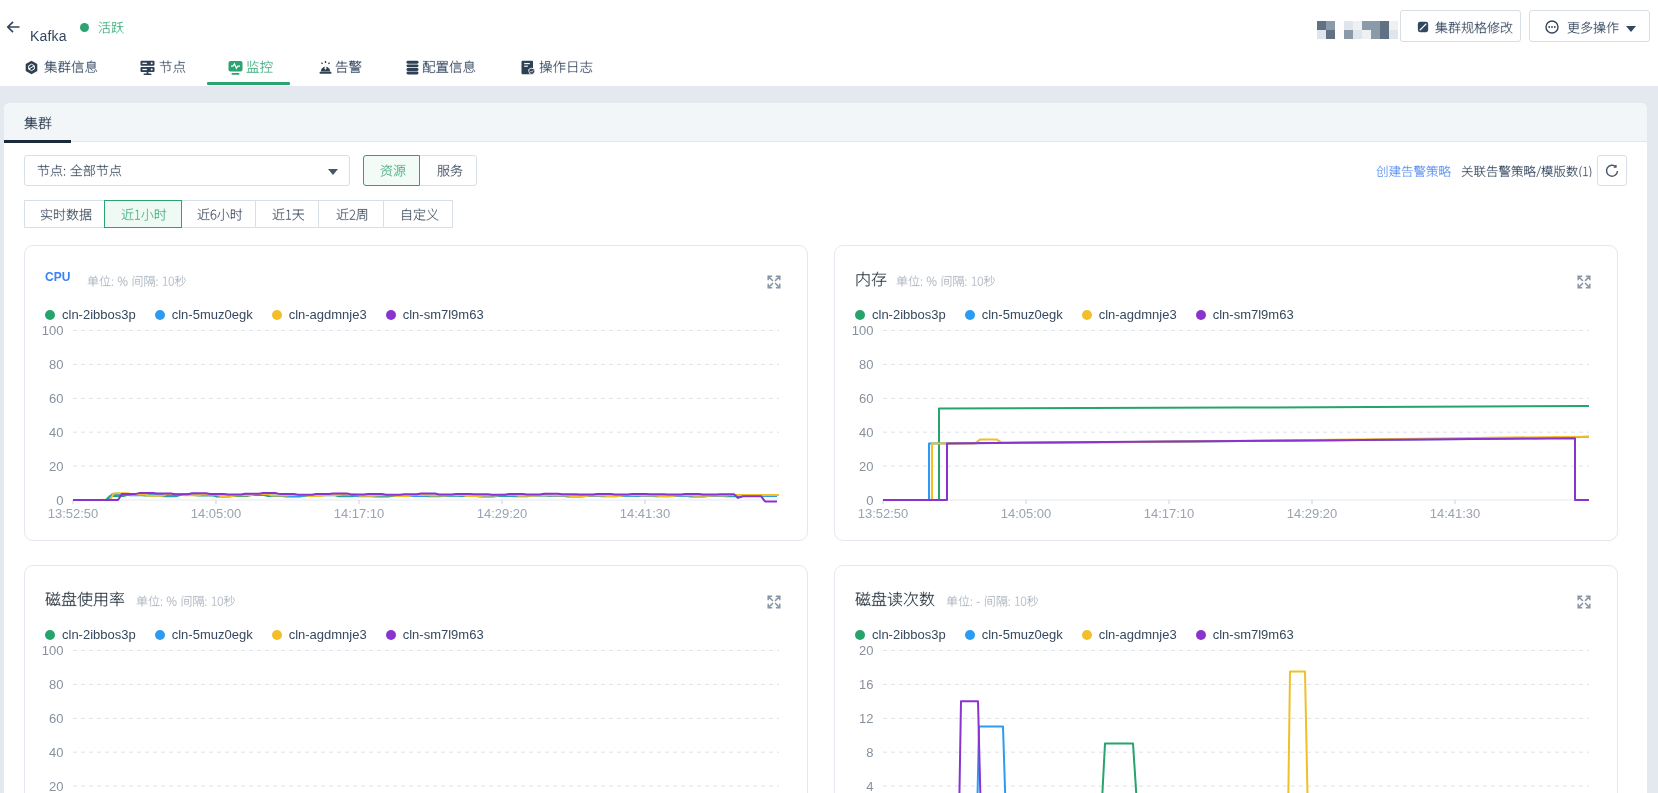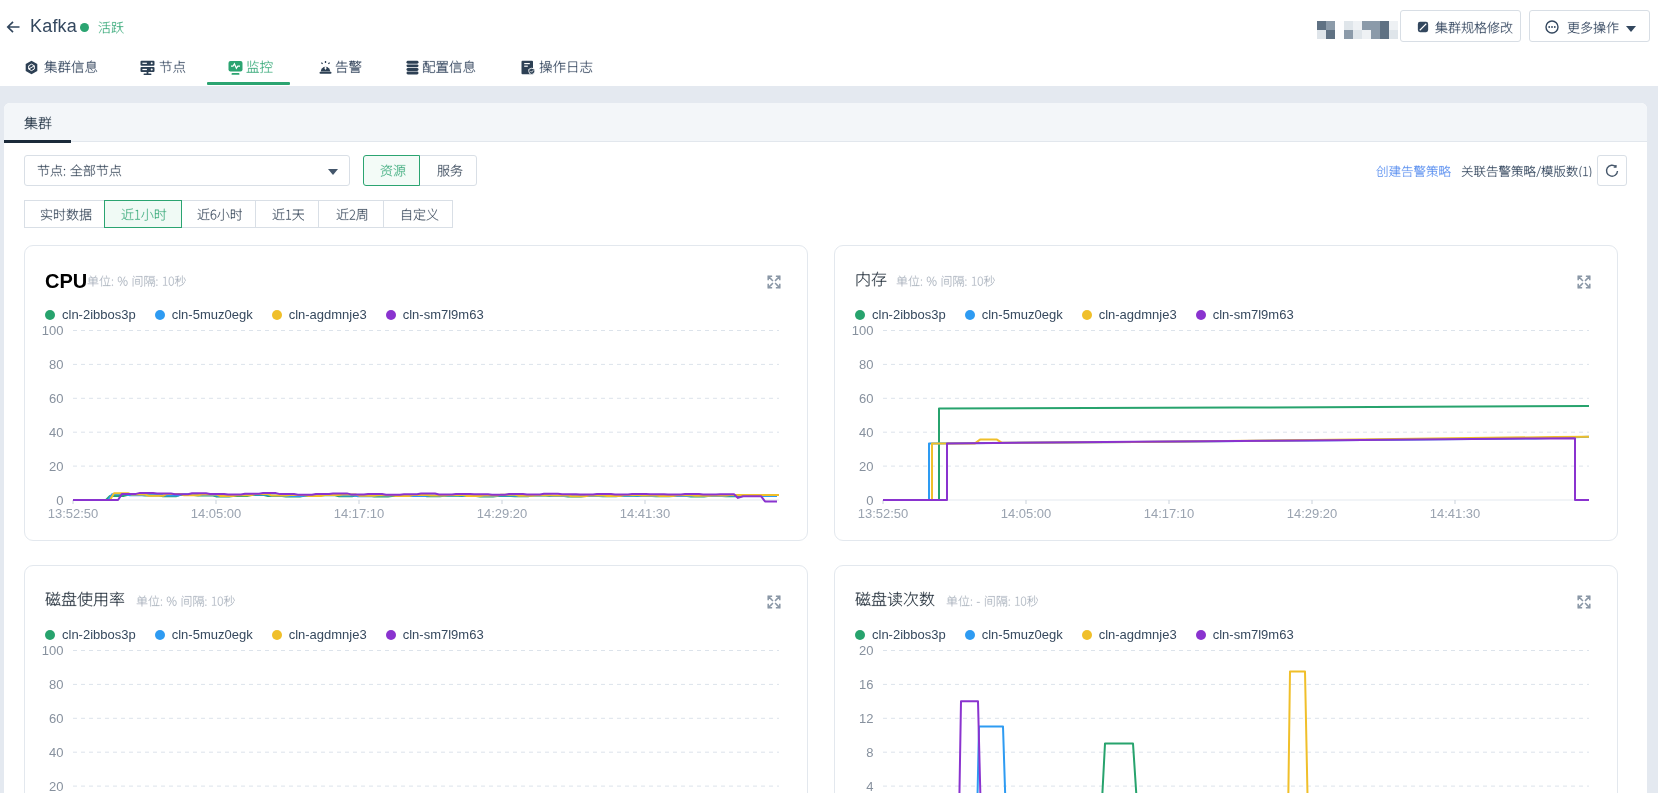--- a/index.html
+++ b/index.html
@@ -2,21 +2,21 @@
 <html><head><meta charset="utf-8"><style>
 *{margin:0;padding:0;box-sizing:border-box}
 html,body{width:1658px;height:793px;overflow:hidden;background:#e4e9f0;
 font-family:"Liberation Sans",sans-serif;-webkit-font-smoothing:antialiased}
 .abs{position:absolute}
 </style></head><body>
 <div class="abs" style="left:0;top:0;width:1658px;height:86px;background:#fff">
     <svg class="abs" style="left:6px;top:20px" width="15" height="14" viewBox="0 0 15 14">
       <path d="M13.5 7H2.2M7 1.8L1.8 7L7 12.2" fill="none" stroke="#33475e" stroke-width="1.7"></path>
     </svg>
-    <div class="abs" style="left:30px;top:16px;font-size:18px;color:#33475e;letter-spacing:.2px">Kafka</div>
+    <div class="abs" style="left:30px;top:28px;font-size:14px;color:#33475e;letter-spacing:.2px">Kafka</div>
     <svg class="abs" style="left:80px;top:23px" width="9" height="9">
       <circle cx="4.5" cy="4.5" r="4.5" fill="#2ba471"></circle>
     </svg>
     <div style="position:absolute;left:98px;top:20.5px">
       <svg style="display:block" width="26.0" height="13" viewBox="0 -880 2000 1000">
         <path fill="#2ba471" stroke="#2ba471" stroke-width="20" d="M392 -302H866V64H836V-273H422V70H392ZM871 -823 898 -800Q834 -781 746 -764Q658 -748 562 -735Q465 -722 375 -713Q374 -718 371 -726Q368 -733 365 -738Q431 -746 502 -755Q574 -764 642 -775Q711 -786 770 -798Q829 -810 871 -823ZM620 -762H649V-285H620ZM310 -535H946V-506H310ZM409 -4H855V25H409ZM98 -798 115 -818Q148 -803 184 -784Q221 -764 254 -745Q286 -726 307 -711L290 -685Q268 -701 236 -721Q203 -741 167 -762Q131 -782 98 -798ZM49 -524 67 -545Q98 -530 132 -510Q166 -491 197 -472Q228 -454 248 -439L231 -415Q211 -429 180 -448Q149 -467 114 -488Q80 -508 49 -524ZM81 35Q108 -4 142 -60Q176 -115 210 -176Q244 -238 272 -294L293 -275Q267 -222 234 -162Q202 -102 168 -46Q135 11 106 56ZM1440 -456H1939V-426H1440ZM1881 -813 1907 -788Q1854 -768 1780 -750Q1706 -733 1625 -718Q1544 -703 1468 -692Q1467 -697 1464 -704Q1460 -712 1457 -718Q1532 -729 1612 -744Q1692 -759 1764 -776Q1835 -794 1881 -813ZM1710 -438Q1726 -324 1758 -228Q1790 -132 1841 -62Q1892 9 1966 46Q1963 48 1959 52Q1955 57 1952 61Q1948 65 1945 69Q1870 28 1818 -44Q1766 -117 1734 -216Q1701 -315 1684 -433ZM1668 -737H1697V-528Q1697 -476 1693 -417Q1689 -358 1674 -295Q1660 -232 1629 -168Q1598 -105 1544 -44Q1490 16 1407 70Q1405 67 1401 64Q1397 60 1393 56Q1389 52 1385 49Q1468 -2 1520 -60Q1573 -119 1604 -181Q1634 -243 1648 -304Q1661 -365 1664 -422Q1668 -479 1668 -528ZM1131 -753V-531H1349V-753ZM1101 -782H1378V-502H1101ZM1230 -522H1259V-54H1230ZM1107 -384H1136V-23H1107ZM1049 -19Q1093 -30 1150 -45Q1207 -60 1272 -78Q1336 -95 1401 -112L1404 -83Q1311 -58 1219 -34Q1127 -9 1058 11ZM1241 -329H1387V-300H1241Z"></path>
       </svg>
     </div>
     <svg class="abs" style="left:1317px;top:21px" width="81" height="18">
       <rect x="0" y="0" width="9" height="9" fill="#5f7183"></rect>
@@ -220,21 +220,21 @@
       </div>
     </div>
     <div class="abs" style="left:379px;top:97px;width:70px;height:28px;border:1px solid #d9dfe6;background:#fff">
       <div style="position:absolute;left:15.5px;top:6.5px">
         <svg style="display:block" width="39.0" height="13" viewBox="0 -880 3000 1000">
           <path fill="#2a3c50" stroke="#2a3c50" stroke-width="20" d="M202 -462H820V-432H202ZM202 -241H820V-212H202ZM202 -19H820V11H202ZM182 -687H835V65H806V-658H212V73H182ZM483 -833 512 -825Q497 -785 480 -742Q464 -698 447 -666L423 -672Q433 -694 444 -723Q456 -752 466 -781Q477 -810 483 -833ZM1199 -521H1813V-491H1199ZM1499 -283H1835V-254H1499ZM1483 -514H1513V16L1483 10ZM1247 -376 1277 -372Q1255 -222 1206 -111Q1156 0 1072 74Q1070 71 1066 68Q1061 64 1056 60Q1051 57 1047 55Q1133 -15 1180 -124Q1228 -233 1247 -376ZM1245 -243Q1274 -159 1320 -106Q1366 -54 1427 -26Q1488 2 1562 12Q1637 23 1723 23Q1729 23 1752 23Q1774 23 1804 23Q1834 23 1865 23Q1896 23 1920 23Q1944 23 1953 23Q1950 27 1947 32Q1944 38 1942 44Q1940 49 1939 53H1891H1722Q1630 53 1552 42Q1474 30 1412 0Q1349 -30 1301 -86Q1253 -141 1221 -229ZM1094 -711H1906V-525H1876V-681H1124V-525H1094ZM1443 -825 1471 -833Q1488 -808 1506 -777Q1524 -746 1531 -724L1503 -714Q1495 -736 1478 -768Q1461 -799 1443 -825ZM2186 -734Q2240 -602 2317 -482Q2394 -361 2492 -258Q2589 -155 2704 -77Q2819 1 2948 47Q2945 50 2941 54Q2937 58 2933 62Q2929 67 2926 71Q2796 23 2681 -56Q2566 -136 2469 -240Q2372 -344 2294 -467Q2217 -590 2161 -725ZM2807 -758 2835 -747Q2784 -607 2714 -484Q2644 -362 2551 -260Q2458 -157 2337 -76Q2216 6 2063 65Q2060 60 2054 54Q2049 47 2044 43Q2197 -14 2317 -95Q2437 -176 2530 -278Q2622 -379 2690 -500Q2758 -620 2807 -758ZM2442 -823 2466 -836Q2484 -799 2503 -756Q2522 -713 2538 -672Q2553 -631 2562 -599L2536 -585Q2528 -618 2512 -659Q2496 -700 2478 -743Q2460 -786 2442 -823Z"></path>
         </svg>
       </div>
     </div>
     <div class="abs" style="left:20px;top:142px;width:784px;height:296px;background:#fff;border:1px solid #e3e8ee;border-radius:9px">
-      <div class="abs" style="left:20px;top:24px;font-size:20px;font-weight:bold;color:#000000">CPU</div>
+      <div class="abs" style="left:20px;top:24px;font-size:12px;font-weight:bold;color:#3b82f6">CPU</div>
       <div style="position:absolute;left:62px;top:29px">
         <svg style="display:block" width="99.4" height="12" viewBox="0 -880 8284 1000">
           <path fill="#a0aab6" stroke="#a0aab6" stroke-width="20" d="M482 -643H513V71H482ZM189 -452V-305H819V-452ZM189 -626V-481H819V-626ZM160 -656H849V-276H160ZM60 -152H943V-123H60ZM255 -813 279 -826Q311 -791 343 -748Q375 -706 390 -675L366 -659Q350 -690 318 -734Q287 -778 255 -813ZM736 -829 765 -815Q737 -769 702 -718Q666 -667 635 -631L613 -644Q633 -668 656 -701Q679 -734 700 -768Q722 -802 736 -829ZM1375 -635H1905V-606H1375ZM1448 -510 1476 -516Q1490 -461 1502 -400Q1515 -339 1526 -279Q1536 -219 1544 -167Q1552 -115 1556 -76L1525 -67Q1522 -107 1514 -160Q1507 -214 1496 -274Q1486 -335 1474 -396Q1461 -456 1448 -510ZM1791 -528 1823 -521Q1812 -460 1798 -390Q1785 -319 1770 -246Q1754 -174 1738 -108Q1722 -41 1707 12L1679 3Q1694 -49 1710 -116Q1726 -183 1741 -256Q1756 -329 1769 -400Q1782 -470 1791 -528ZM1326 -2H1953V27H1326ZM1587 -821 1614 -830Q1628 -792 1643 -748Q1658 -703 1665 -671L1636 -661Q1629 -693 1616 -738Q1602 -783 1587 -821ZM1314 -827 1342 -819Q1309 -735 1266 -655Q1222 -575 1172 -506Q1121 -436 1067 -381Q1065 -384 1061 -388Q1057 -393 1053 -398Q1049 -403 1045 -405Q1099 -457 1148 -524Q1198 -592 1240 -670Q1283 -747 1314 -827ZM1202 -588 1230 -616 1231 -615V68H1202ZM2115 -415Q2100 -415 2088 -426Q2075 -437 2075 -458Q2075 -480 2088 -492Q2100 -503 2115 -503Q2131 -503 2144 -492Q2156 -480 2156 -458Q2156 -437 2144 -426Q2131 -415 2115 -415ZM2115 13Q2100 13 2088 2Q2075 -10 2075 -30Q2075 -52 2088 -64Q2100 -75 2115 -75Q2131 -75 2144 -64Q2156 -52 2156 -30Q2156 -10 2144 2Q2131 13 2115 13ZM2729 -284Q2682 -284 2648 -310Q2613 -337 2595 -388Q2577 -439 2577 -513Q2577 -586 2595 -636Q2613 -686 2648 -712Q2682 -739 2729 -739Q2777 -739 2812 -712Q2846 -686 2864 -636Q2882 -586 2882 -513Q2882 -439 2864 -388Q2846 -337 2812 -310Q2777 -284 2729 -284ZM2729 -313Q2784 -313 2816 -366Q2847 -419 2847 -513Q2847 -607 2816 -658Q2784 -710 2729 -710Q2675 -710 2643 -658Q2611 -607 2611 -513Q2611 -419 2643 -366Q2675 -313 2729 -313ZM2747 13 3154 -739H3190L2784 13ZM3213 13Q3165 13 3131 -14Q3097 -40 3078 -91Q3060 -142 3060 -216Q3060 -289 3078 -339Q3097 -389 3131 -416Q3165 -442 3213 -442Q3260 -442 3294 -416Q3328 -389 3346 -339Q3365 -289 3365 -216Q3365 -142 3346 -91Q3328 -40 3294 -14Q3260 13 3213 13ZM3213 -16Q3266 -16 3298 -69Q3331 -122 3331 -216Q3331 -310 3298 -362Q3266 -413 3213 -413Q3158 -413 3126 -362Q3094 -310 3094 -216Q3094 -122 3126 -69Q3158 -16 3213 -16ZM3822 -621H3851V72H3822ZM3837 -797 3859 -811Q3883 -791 3907 -767Q3931 -743 3952 -720Q3973 -696 3985 -677L3961 -660Q3949 -679 3929 -703Q3909 -727 3885 -752Q3861 -777 3837 -797ZM4075 -768H4587V-738H4075ZM4569 -768H4598V17Q4598 38 4592 48Q4586 58 4572 63Q4557 67 4528 68Q4499 68 4454 68Q4452 63 4448 53Q4445 43 4441 36Q4480 37 4510 37Q4541 37 4551 37Q4562 36 4566 32Q4569 28 4569 18ZM4065 -309V-135H4352V-309ZM4065 -510V-338H4352V-510ZM4036 -539H4382V-106H4036ZM4801 -789H5025V-760H4831V68H4801ZM5017 -789H5023L5029 -791L5048 -777Q5024 -718 4995 -650Q4966 -582 4937 -520Q5000 -454 5021 -398Q5042 -342 5042 -292Q5042 -260 5034 -232Q5027 -203 5008 -190Q4999 -183 4987 -180Q4975 -177 4961 -175Q4945 -174 4926 -174Q4908 -174 4892 -175Q4891 -180 4888 -188Q4885 -197 4880 -204Q4901 -203 4920 -202Q4939 -202 4953 -203Q4975 -205 4989 -213Q5003 -223 5008 -246Q5013 -268 5013 -292Q5013 -339 4990 -394Q4968 -449 4902 -516Q4919 -551 4935 -586Q4951 -622 4966 -656Q4981 -691 4994 -723Q5007 -755 5017 -782ZM5361 -194H5390V49H5361ZM5195 -643V-513H5567V-643ZM5166 -672H5596V-483H5166ZM5106 -778H5658V-749H5106ZM5200 -202H5563V-173H5200ZM5115 -407H5624V-377H5144V70H5115ZM5613 -407H5642V26Q5642 42 5638 50Q5633 59 5620 64Q5607 68 5582 68Q5556 69 5515 69Q5514 64 5510 56Q5507 48 5503 41Q5538 42 5564 42Q5589 42 5598 41Q5613 41 5613 27ZM5224 -346 5249 -358Q5276 -327 5303 -289Q5330 -251 5342 -224L5317 -209Q5304 -237 5278 -276Q5251 -315 5224 -346ZM5507 -355 5534 -341Q5511 -301 5482 -258Q5453 -214 5427 -182L5405 -194Q5422 -215 5441 -244Q5460 -272 5478 -302Q5495 -332 5507 -355ZM5826 -415Q5811 -415 5798 -426Q5786 -437 5786 -458Q5786 -480 5798 -492Q5811 -503 5826 -503Q5842 -503 5854 -492Q5867 -480 5867 -458Q5867 -437 5854 -426Q5842 -415 5826 -415ZM5826 13Q5811 13 5798 2Q5786 -10 5786 -30Q5786 -52 5798 -64Q5811 -75 5826 -75Q5842 -75 5854 -64Q5867 -52 5867 -30Q5867 -10 5854 2Q5842 13 5826 13ZM6337 0V-33H6504V-658H6377V-684Q6419 -691 6452 -702Q6485 -713 6508 -726H6539V-33H6695V0ZM7024 13Q6960 13 6914 -28Q6867 -69 6842 -153Q6818 -237 6818 -365Q6818 -492 6842 -574Q6867 -657 6914 -698Q6960 -739 7024 -739Q7088 -739 7134 -698Q7179 -657 7204 -574Q7229 -492 7229 -365Q7229 -237 7204 -153Q7179 -69 7134 -28Q7088 13 7024 13ZM7024 -20Q7075 -20 7113 -60Q7151 -100 7172 -177Q7192 -254 7192 -365Q7192 -475 7172 -552Q7151 -628 7113 -668Q7075 -707 7024 -707Q6973 -707 6935 -668Q6897 -628 6876 -552Q6855 -475 6855 -365Q6855 -254 6876 -177Q6897 -100 6935 -60Q6973 -20 7024 -20ZM7521 -758H7551V67H7521ZM7338 -548H7710V-519H7338ZM7522 -539 7546 -531Q7531 -479 7508 -422Q7485 -366 7458 -312Q7430 -258 7401 -212Q7372 -165 7344 -133Q7340 -138 7334 -145Q7328 -152 7323 -156Q7350 -186 7379 -230Q7408 -274 7435 -326Q7462 -378 7484 -433Q7507 -488 7522 -539ZM7665 -812 7690 -789Q7650 -772 7594 -756Q7538 -741 7477 -729Q7416 -717 7360 -708Q7359 -713 7356 -720Q7352 -727 7349 -732Q7405 -742 7465 -754Q7525 -766 7578 -781Q7631 -796 7665 -812ZM7547 -498Q7556 -487 7576 -460Q7596 -433 7620 -401Q7643 -369 7662 -342Q7681 -314 7689 -302L7667 -278Q7658 -294 7640 -323Q7621 -352 7599 -384Q7577 -417 7558 -444Q7539 -471 7528 -483ZM7795 -662 7824 -657Q7814 -597 7800 -538Q7786 -480 7769 -428Q7752 -375 7732 -334Q7729 -336 7724 -339Q7719 -342 7714 -345Q7710 -348 7706 -349Q7727 -390 7744 -440Q7760 -491 7773 -548Q7786 -605 7795 -662ZM8069 -657 8094 -666Q8122 -624 8148 -576Q8174 -527 8194 -480Q8214 -434 8224 -397L8198 -387Q8187 -424 8167 -471Q8147 -518 8122 -566Q8096 -615 8069 -657ZM8136 -345 8163 -334Q8126 -235 8058 -156Q7990 -77 7892 -20Q7795 37 7667 70Q7663 65 7658 58Q7653 50 7648 46Q7775 14 7871 -41Q7967 -96 8033 -172Q8099 -249 8136 -345ZM7929 -831H7958V-214H7929Z"></path>
         </svg>
       </div>
       <svg class="abs" style="left:742px;top:28.5px" width="14" height="14" viewBox="0 0 14 14">
         <g fill="none" stroke="#8a97a6" stroke-width="1.5" stroke-linecap="square">
           <path d="M8.6 5.4L12.6 1.4M12.8 4.4V1.2H9.6"></path>
           <path d="M5.4 8.6L1.4 12.6M1.2 9.6v3.2h3.2"></path>
           <path d="M5.4 5.4L1.4 1.4M1.2 4.4V1.2h3.2"></path>

